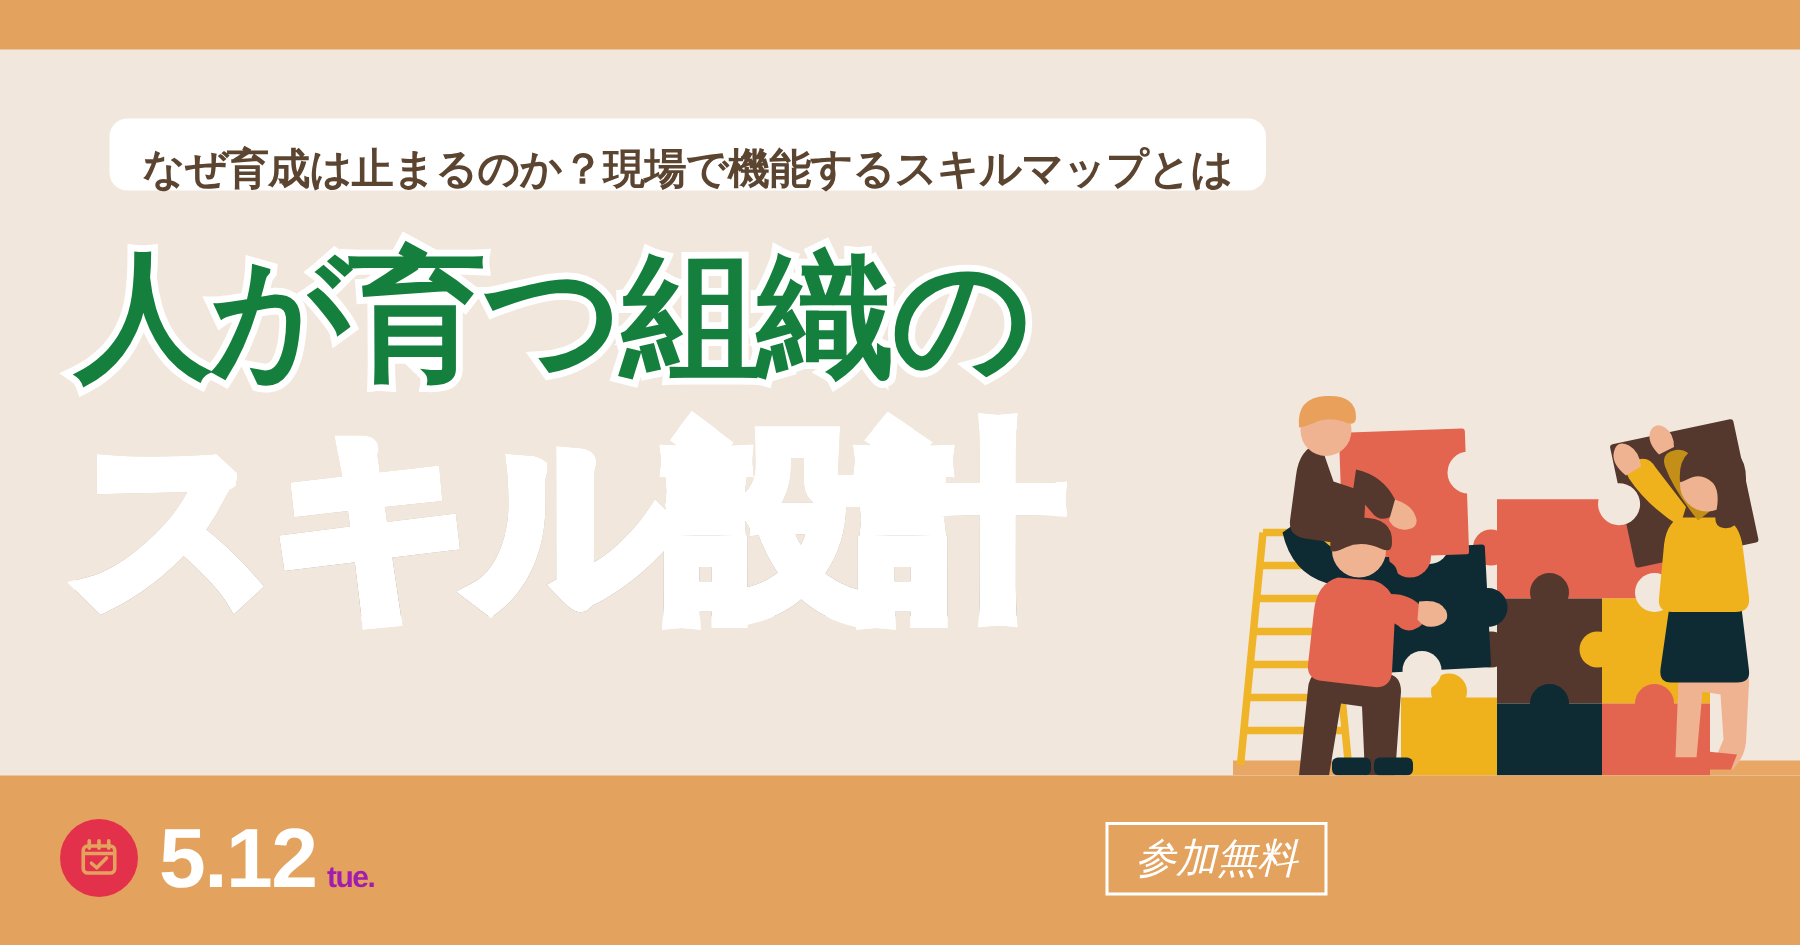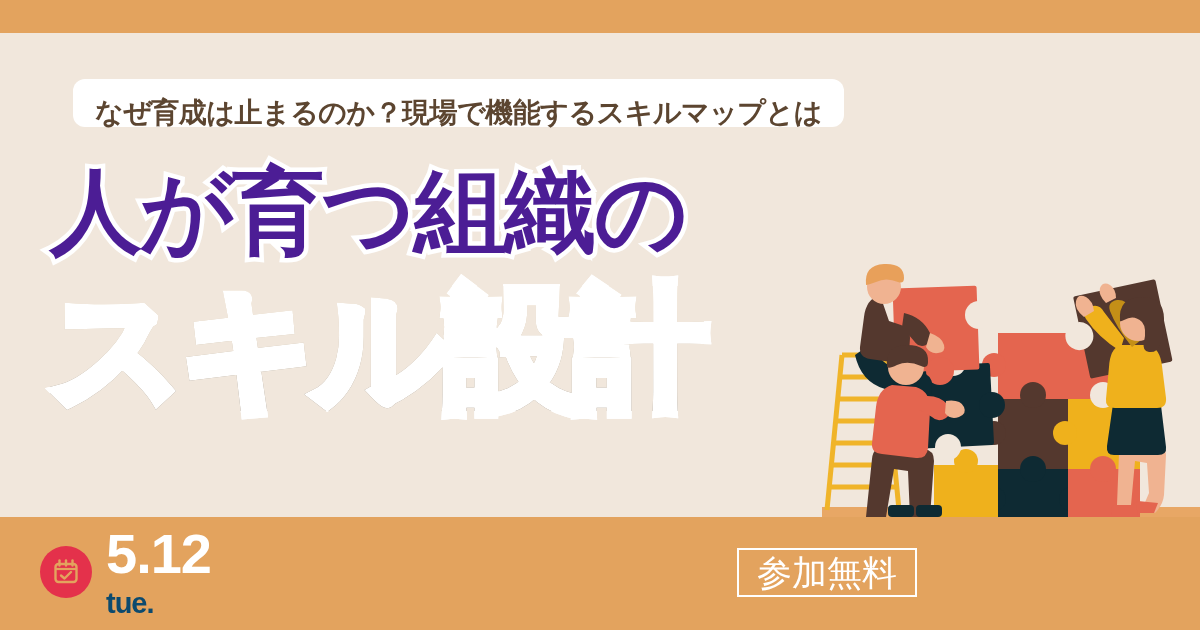--- a/index.html
+++ b/index.html
@@ -45,21 +45,21 @@
   }
   
   .headline{
     position:absolute;left:50px;top:168px;
     width:800px;
   }
   .hl-line1{
     font-size:92px;
     font-weight:900;
     line-height:0.95;
-    color:#4c1d95;
+    color:#15803d;
     letter-spacing:-2px;
     white-space:nowrap;
     -webkit-text-stroke:9px #FFFFFF;
     paint-order:stroke fill;
     margin:0;
   }
   .hl-line2{
     position:absolute;left:0;top:118px;
     font-size:132px;
     font-weight:900;
@@ -93,41 +93,41 @@
   }
   .cal-badge{
     width:52px;height:52px;border-radius:50%;
     background:#E4314B;
     display:flex;align-items:center;justify-content:center;
     flex:0 0 auto;
   }
   .date-main{
     font-size:56px;font-weight:700;color:#FFFFFF;
     line-height:1;letter-spacing:-1px;
-    display:flex;align-items:baseline;gap:7px;flex-direction:column;
+    display:flex;align-items:baseline;gap:7px;
   }
   .date-dow{
-    font-size:29px;font-weight:700;color:#0c4a6e;
+    font-size:20px;font-weight:700;color:#a21caf;
     line-height:1;
   }
   
   .badges{
     position:absolute;top:548px;left:737px;
     display:flex;gap:19px;
   }
   .badge{
     border:2px solid #FFFFFF;
     height:49px;
     display:flex;align-items:center;justify-content:center;
     padding:0 18px;
     box-sizing:border-box;
   }
   .badge-text{
-    font-size:35px;color:#FFFFFF;font-weight:400;
-    line-height:1;white-space:nowrap;
+    font-size:27px;color:#FFFFFF;font-weight:400;
+    line-height:1;white-space:nowrap;font-style:italic;
   }
   
   .illo{
     position:absolute;left:822px;top:255px;
     width:378px;height:262px;
   }
 </style>
 </head>
 <body>
 

